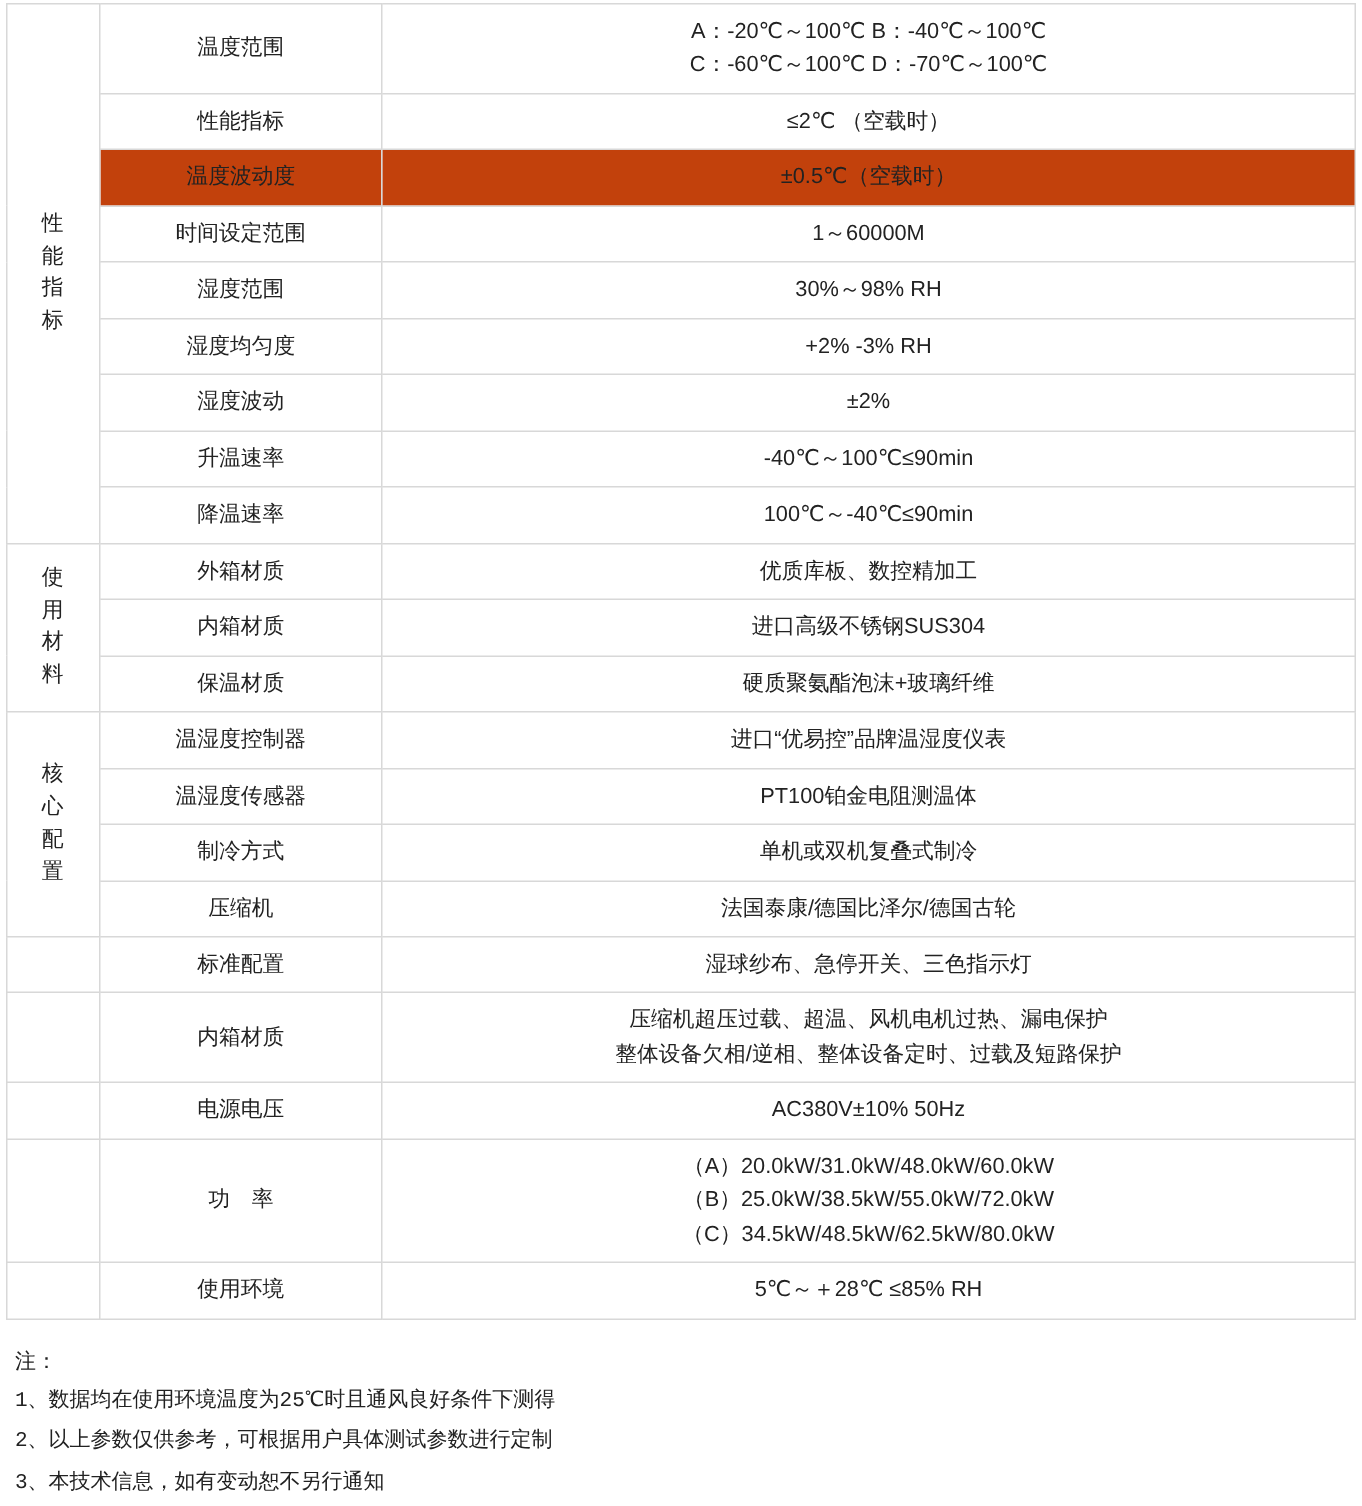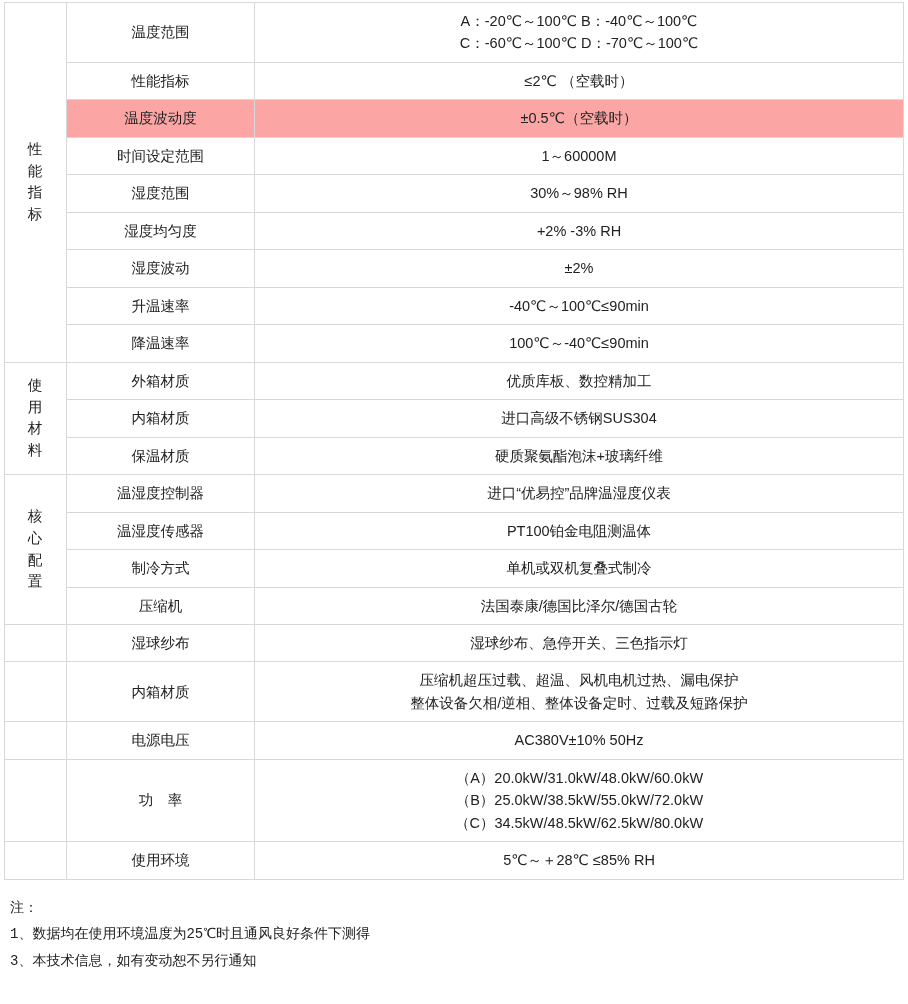--- a/index.html
+++ b/index.html
@@ -51,25 +51,25 @@
     width: 188px;
     margin-top: 15px;
   }
   td.value {
     text-align: center;
   }
   td.value .line {
     display: block;
   }
   tr.alt td {
-    background: #fca5a5;
+    background: #c2410c;
   }
   .multi-cols {
     display: inline-block;
-    text-align: right;
+    text-align: center;
   }
   .notes {
     margin: 14px 0 0 10px;
     font-size: 14px;
     color: #222;
     line-height: 1.95;
   }
   .notes .note-title {
     display: block;
   }
@@ -167,21 +167,21 @@
         <td class="label">制冷方式</td>
         <td class="value">单机或双机复叠式制冷</td>
       </tr>
       <tr>
         <td class="label">压缩机</td>
         <td class="value">法国泰康/德国比泽尔/德国古轮</td>
       </tr>
 
       <tr>
         <td class="spacer-col"></td>
-        <td class="label">湿球纱布</td>
+        <td class="label">标准配置</td>
         <td class="value">湿球纱布、急停开关、三色指示灯</td>
       </tr>
       <tr>
         <td class="spacer-col"></td>
         <td class="label">内箱材质</td>
         <td class="value">
           <span class="line">压缩机超压过载、超温、风机电机过热、漏电保护</span>
           <span class="line">整体设备欠相/逆相、整体设备定时、过载及短路保护</span>
         </td>
       </tr>
@@ -205,16 +205,17 @@
         <td class="spacer-col"></td>
         <td class="label">使用环境</td>
         <td class="value">5℃～＋28℃ ≤85% RH</td>
       </tr>
     </tbody>
   </table>
 
   <div class="notes">
     <span class="note-title">注：</span>
     <span class="note-line">1、数据均在使用环境温度为25℃时且通风良好条件下测得</span>
+    <span class="note-line">2、以上参数仅供参考，可根据用户具体测试参数进行定制</span>
     <span class="note-line">3、本技术信息，如有变动恕不另行通知</span>
   </div>
 
 </div>
 
 </body></html>

